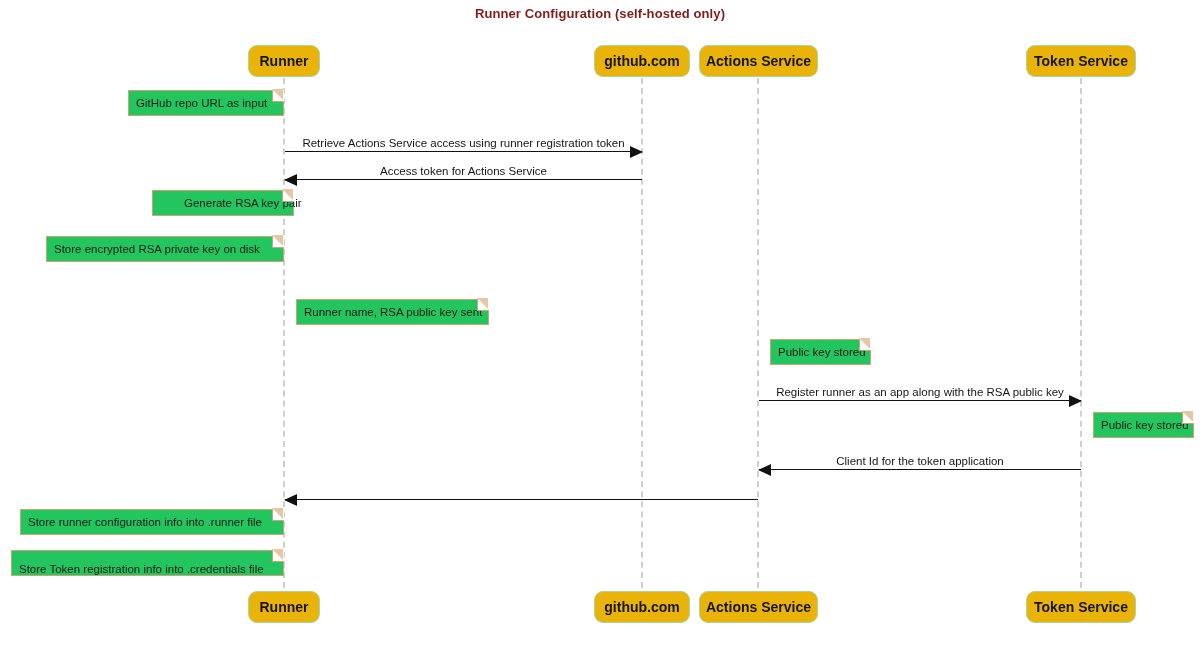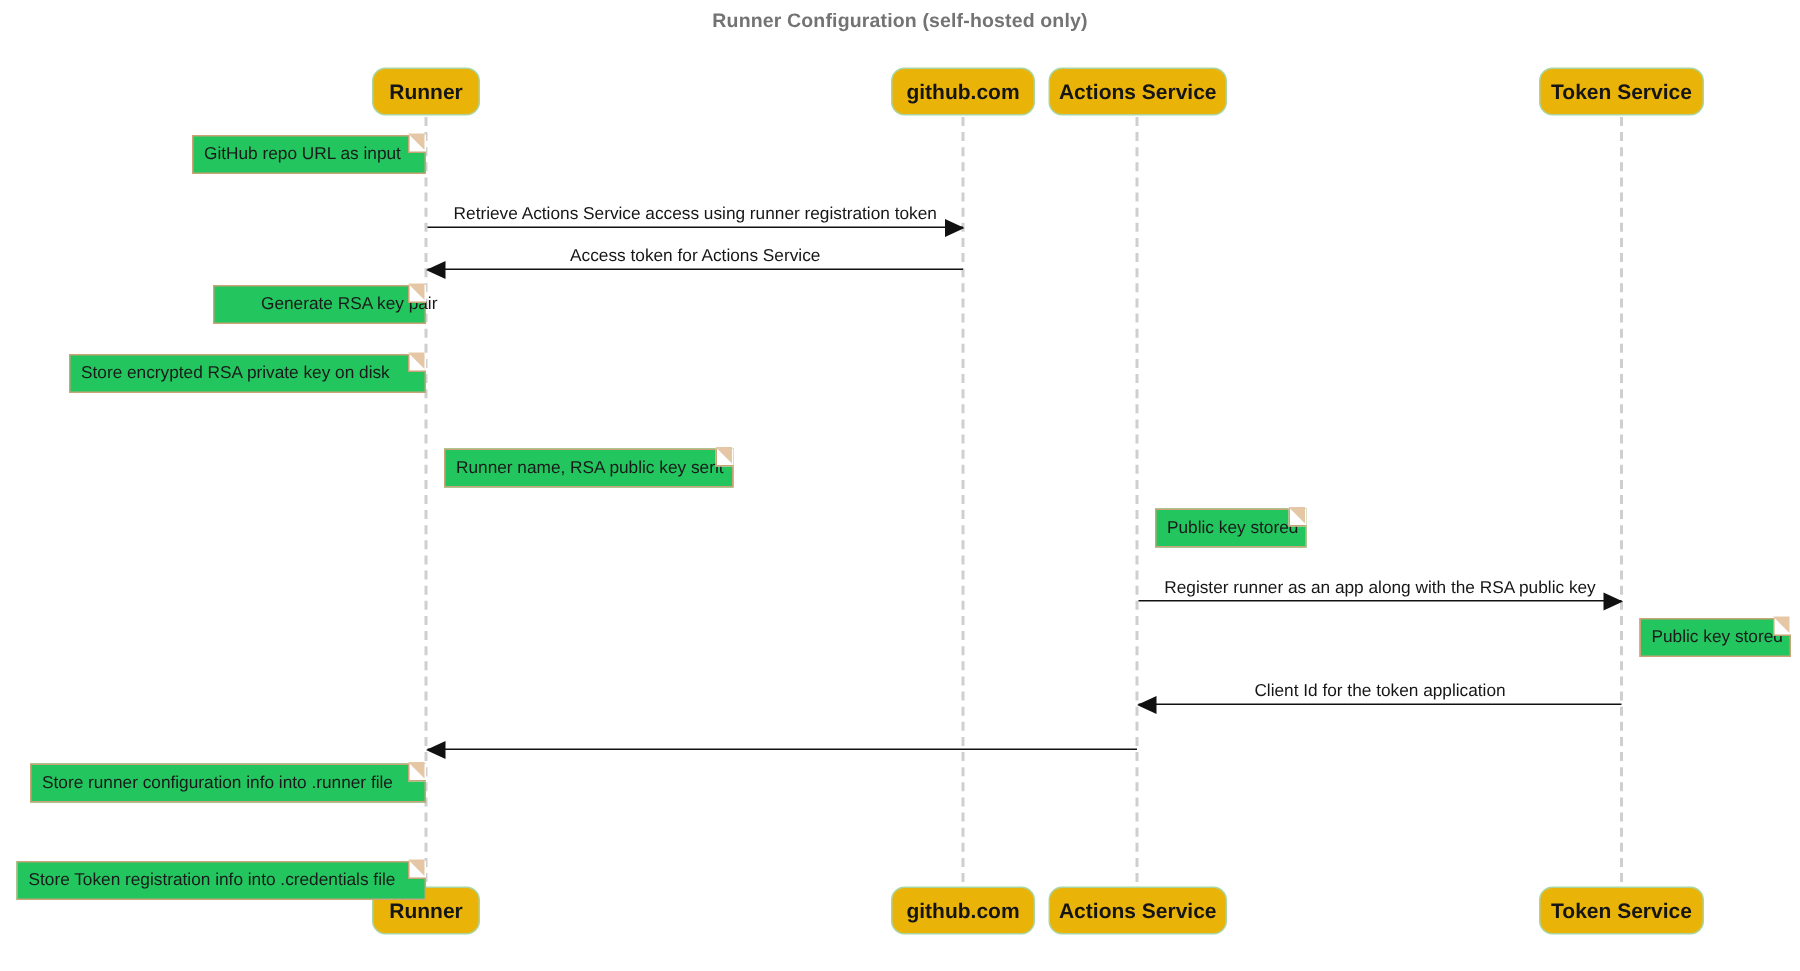--- a/index.html
+++ b/index.html
@@ -20,21 +20,21 @@
   }
   
   .diagram-title {
     position: absolute;
     left: 0;
     top: 6px;
     width: 1200px;
     text-align: center;
     font-size: 13px;
     font-weight: bold;
-    color: #737373;
+    color: #7f1d1d;
     letter-spacing: 0.1px;
   }
   
   .lifeline {
     position: absolute;
     top: 78px;
     height: 510px;
     width: 0;
     border-left: 2px dashed #cfcfcf;
   }
@@ -180,21 +180,21 @@
     <div class="msg-line"></div>
     <div class="arrowhead right"></div>
   </div>
 
   <div class="message" style="left:285px; top:158px; width:357px;">
     <div class="msg-label">Access token for Actions Service</div>
     <div class="msg-line"></div>
     <div class="arrowhead left"></div>
   </div>
 
-  <div class="note" style="left:142px; top:190px; width:142px;padding-left:31px;">
+  <div class="note" style="left:152px; top:190px; width:142px;padding-left:31px;">
     <span class="fold"></span>
     <span>Generate RSA key pair</span>
   </div>
 
   <div class="note" style="left:46px; top:214px; width:238px;margin-top:22px;">
     <span class="fold"></span>
     <span>Store encrypted RSA private key on disk</span>
   </div>
 
 
@@ -228,18 +228,18 @@
   <div class="message" style="left:285px; top:478px; width:473px;">
     <div class="msg-line"></div>
     <div class="arrowhead left"></div>
   </div>
 
   <div class="note" style="left:20px; top:509px; width:264px;">
     <span class="fold"></span>
     <span>Store runner configuration info into .runner file</span>
   </div>
 
-  <div class="note" style="left:11px; top:574px; width:273px;">
+  <div class="note" style="left:11px; top:550px; width:273px;align-items:flex-end;">
     <span class="fold"></span>
     <span>Store Token registration info into .credentials file</span>
   </div>
 
 </div>
 
 </body></html>

